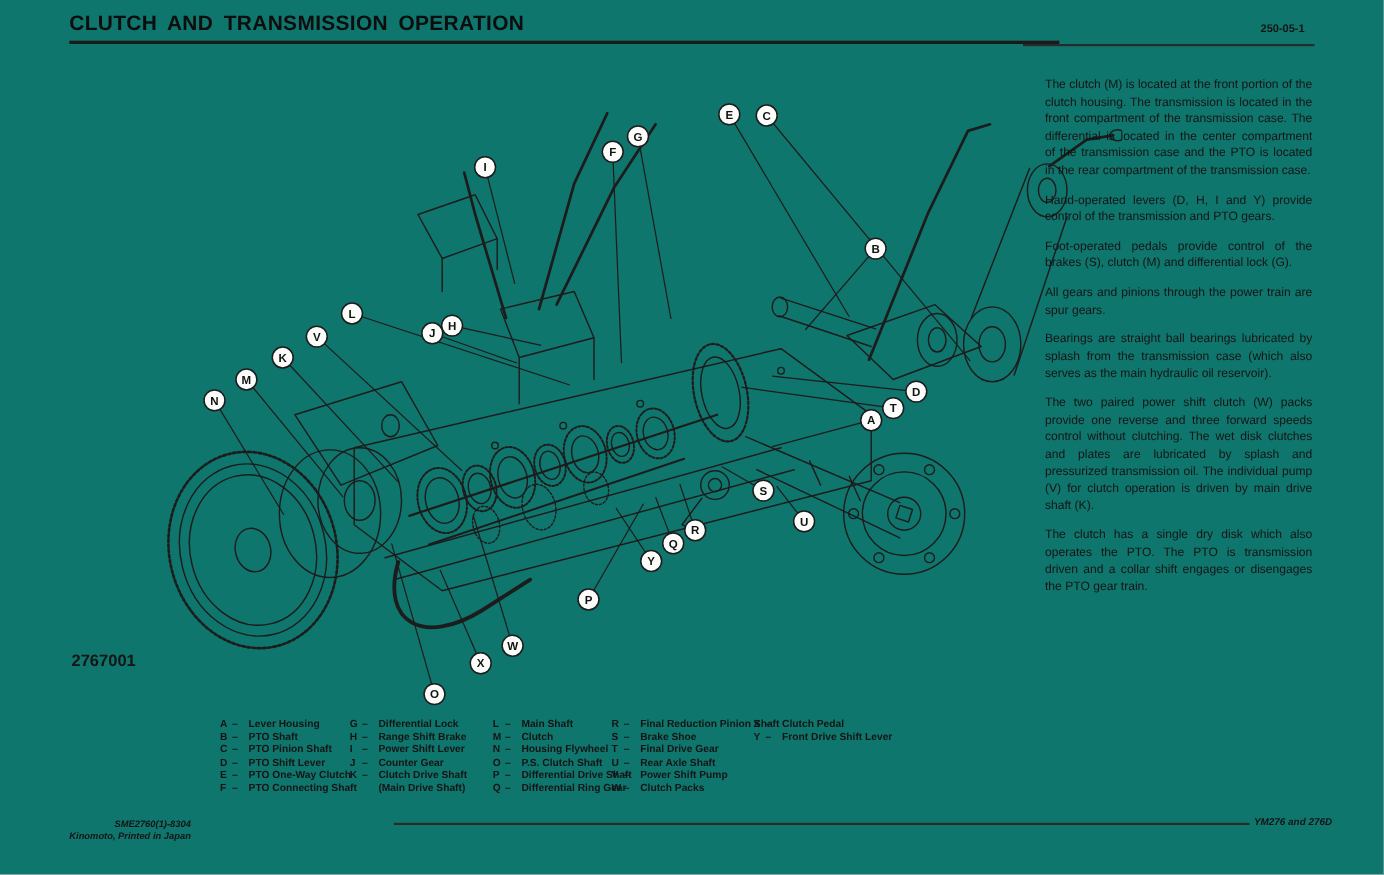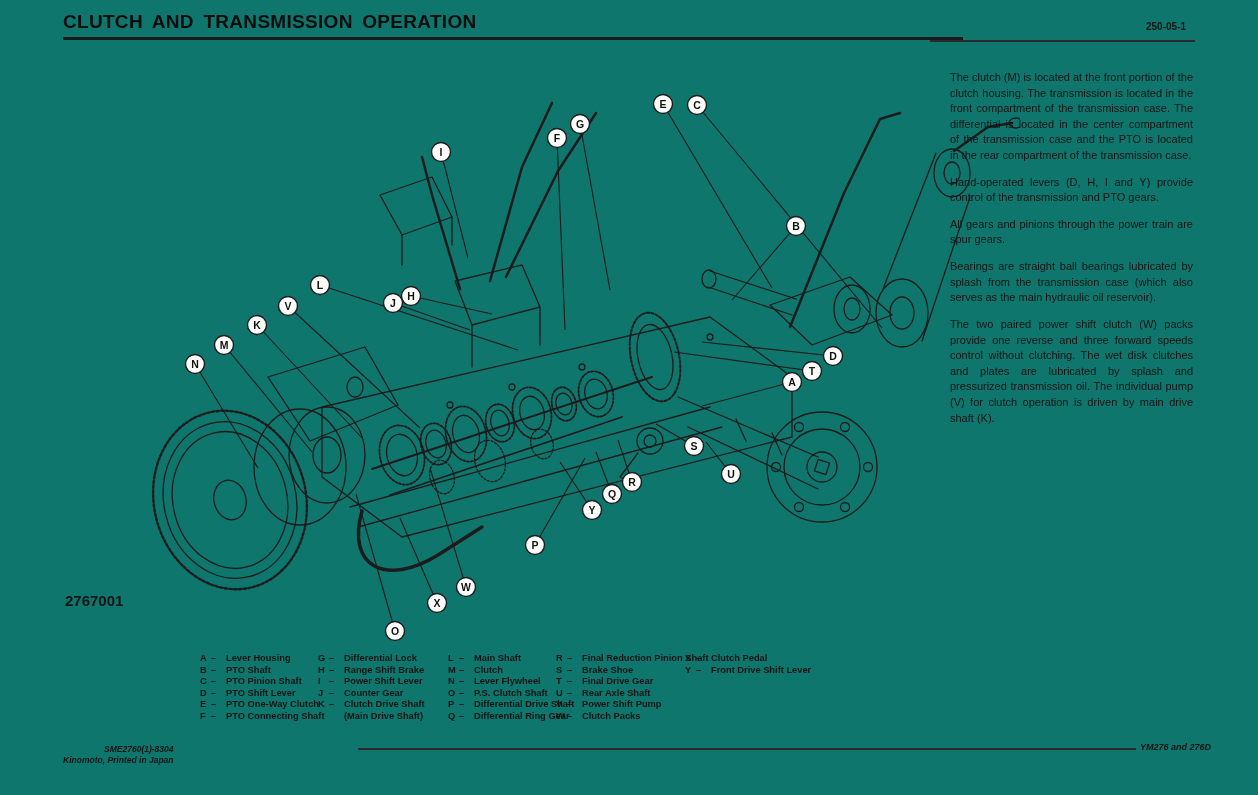--- a/index.html
+++ b/index.html
@@ -298,23 +298,25 @@
           </g>
         </g>
     </svg>
   </div>
 
   <div class="fig-number">2767001</div>
 
   <div class="text-col">
       <p>The clutch (M) is located at the front portion of the clutch housing.  The transmission is located in the front compartment of the transmission case.  The differential is located in the center compartment of the transmission case and the PTO is located in the rear compartment of the transmission case.</p>
       <p>Hand-operated levers (D, H, I and Y) provide control of the transmission and PTO gears.</p>
+      <p>Foot-operated pedals provide control of the brakes (S), clutch (M) and differential lock (G).</p>
       <p>All gears and pinions through the power train are spur gears.</p>
       <p>Bearings are straight ball bearings lubricated by splash from the transmission case (which also serves as the main hydraulic oil reservoir).</p>
       <p>The two paired power shift clutch (W) packs provide one reverse and three forward speeds control without clutching.  The wet disk clutches and plates are lubricated by splash and pressurized transmission oil.  The individual pump (V) for clutch operation is driven by main drive shaft (K).</p>
+      <p>The clutch has a single dry disk which also operates the PTO.  The PTO is transmission driven and a collar shift engages or disengages the PTO gear train.</p>
     </div>
 
   <div class="legend">
       <div class="legend-col">
         <div class="legend-row">
           <span class="lk">A</span>
           <span class="ld">–</span>
           <span class="lv">Lever Housing</span>
         </div>
         <div class="legend-row">
@@ -377,21 +379,21 @@
           <span class="lv">Main Shaft</span>
         </div>
         <div class="legend-row">
           <span class="lk">M</span>
           <span class="ld">–</span>
           <span class="lv">Clutch</span>
         </div>
         <div class="legend-row">
           <span class="lk">N</span>
           <span class="ld">–</span>
-          <span class="lv">Lever Flywheel</span>
+          <span class="lv">Housing Flywheel</span>
         </div>
         <div class="legend-row">
           <span class="lk">O</span>
           <span class="ld">–</span>
           <span class="lv">P.S. Clutch Shaft</span>
         </div>
         <div class="legend-row">
           <span class="lk">P</span>
           <span class="ld">–</span>
           <span class="lv">Differential Drive Shaft</span>

